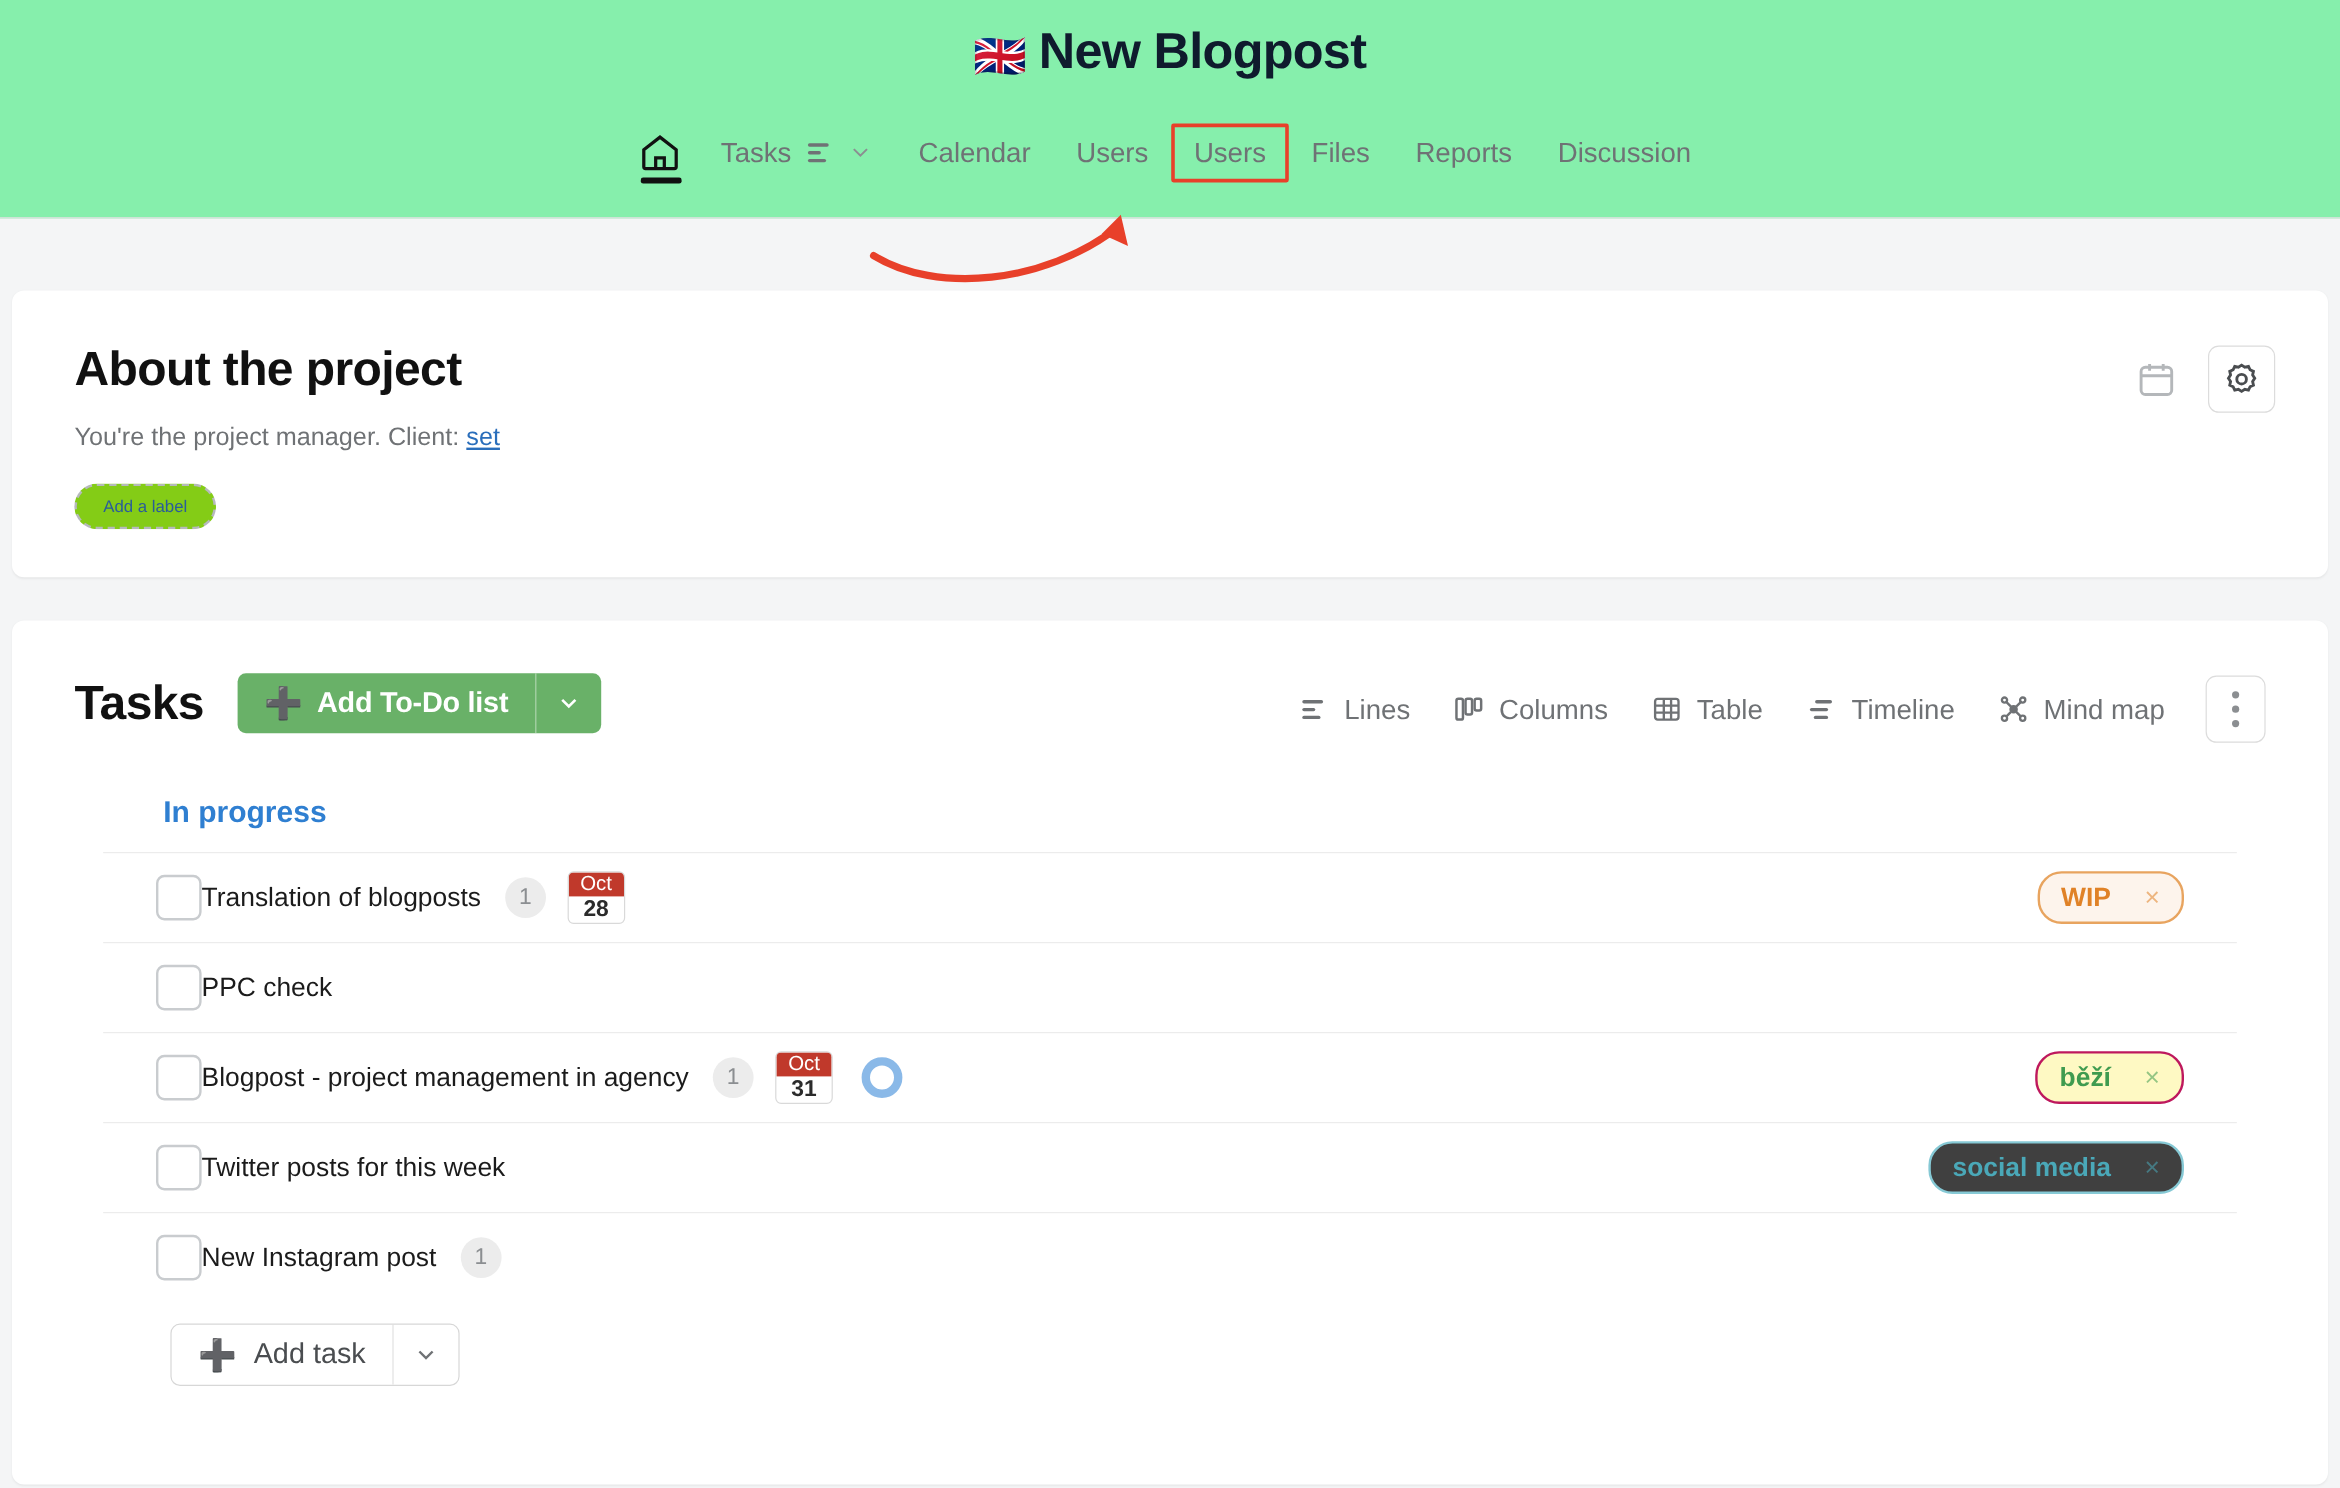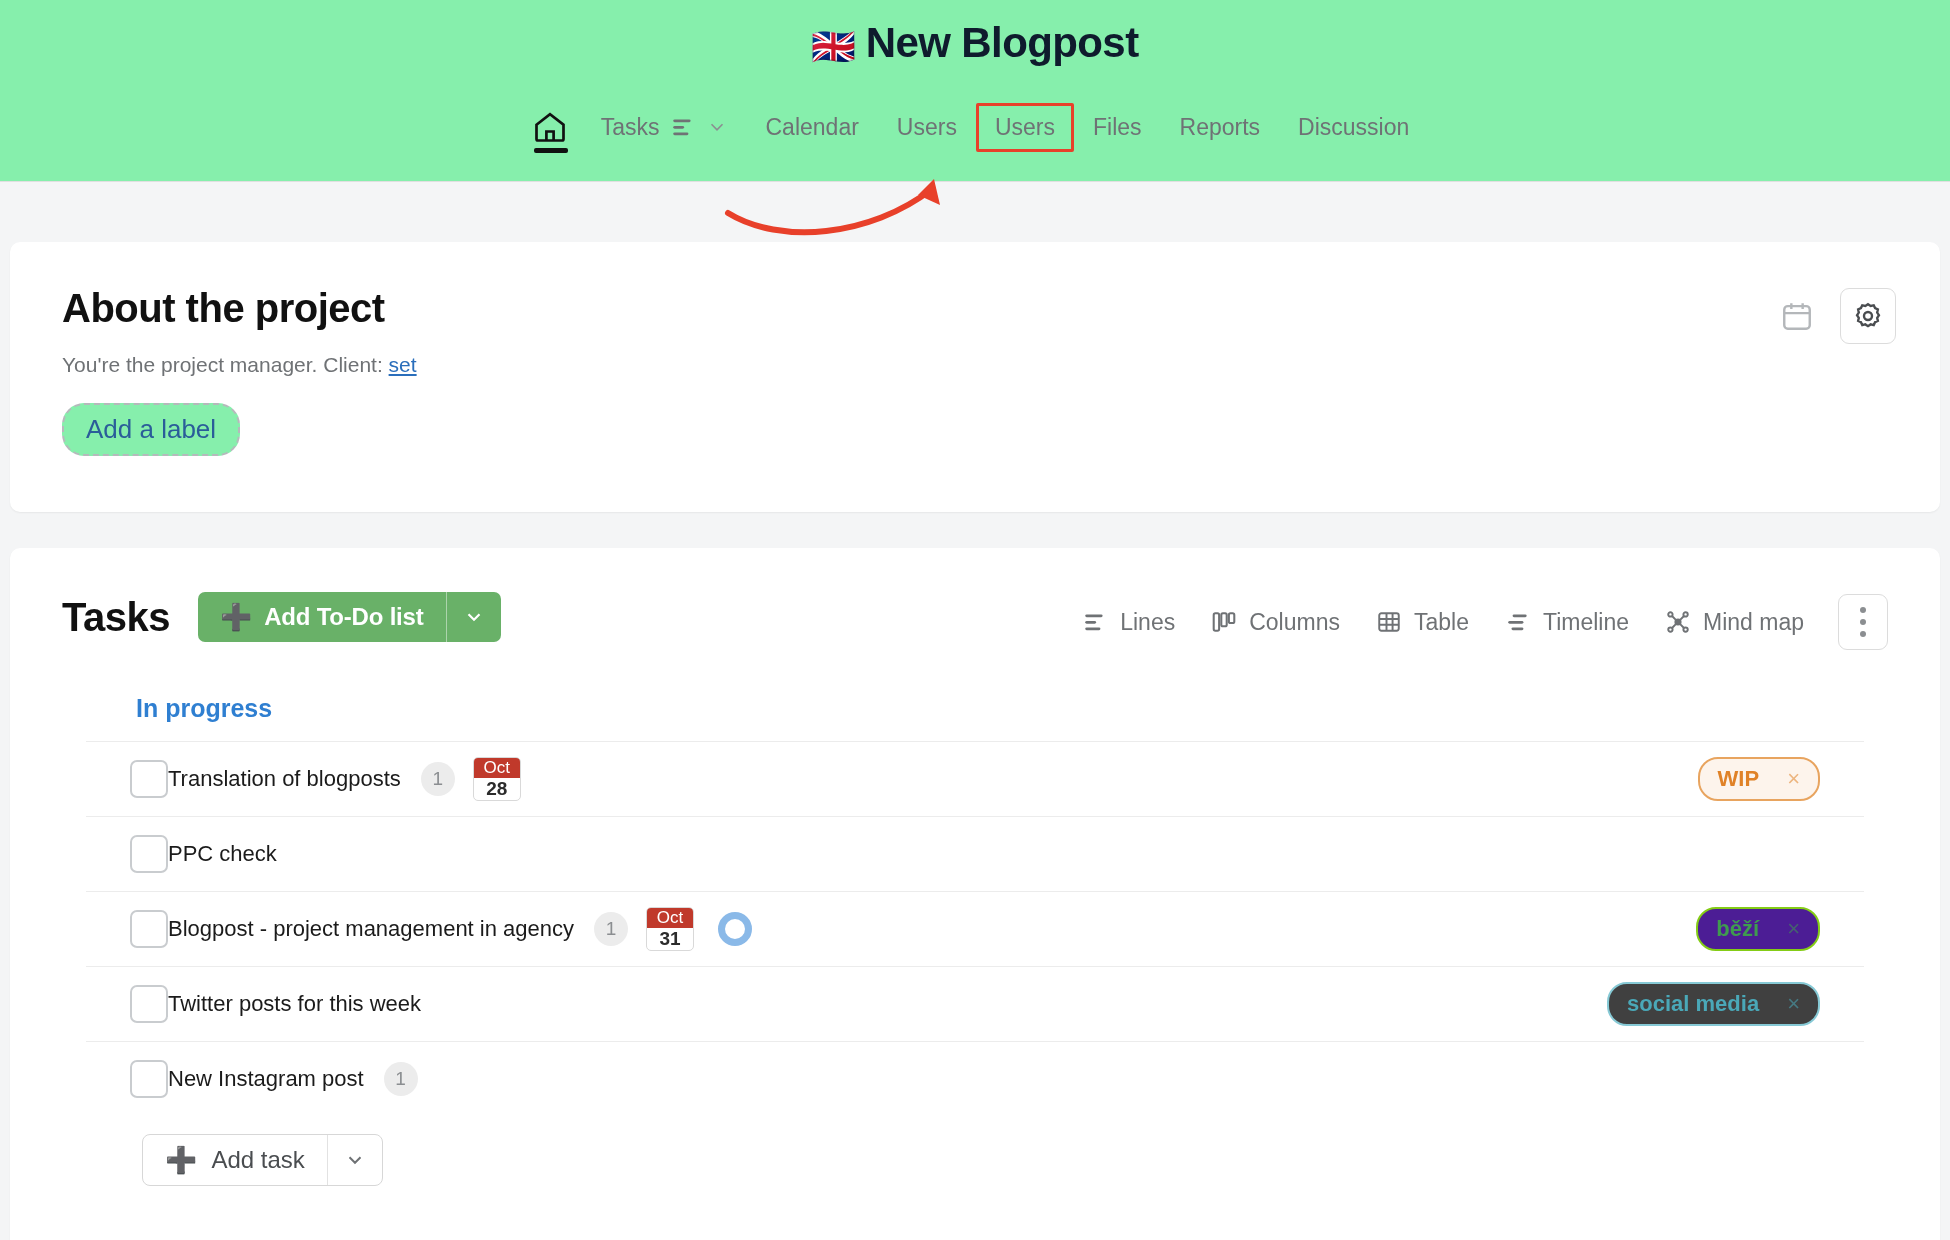--- a/index.html
+++ b/index.html
@@ -81,39 +81,39 @@
     pointer-events:none;
   }
 
   
   .card {
     background:#fff;
     border-radius:10px;
     margin:0 10px;
     box-shadow:0 1px 2px rgba(0,0,0,0.06);
   }
-  #about-card { margin-top:60px; padding:44px 52px 56px 52px; position:relative; }
+  #about-card { margin-top:60px; padding:44px 52px 40px 52px; position:relative; }
   .about-title {
     font-size:40px;
     font-weight:700;
     letter-spacing:-0.5px;
     margin:0 0 22px 0;
     color:#111;
   }
   .about-sub { font-size:21px; color:#6f7275; margin:0 0 26px 0; }
   .about-sub .link { color:#2a6ebb; text-decoration:underline; cursor:pointer; }
   .label-pill {
     display:inline-block;
     border:2px dashed #b6b9bc;
     border-radius:22px;
     padding:9px 22px;
-    font-size:26px;
+    font-size:14px;
     color:#2a5d99;
     cursor:pointer;
-    background:#86efac;
+    background:#84cc16;
   }
   .about-icons {
     position:absolute;
     right:44px; top:46px;
     display:flex;
     align-items:center;
     gap:26px;
   }
   .icon-btn-plain { cursor:pointer; display:flex; align-items:center; }
   .icon-btn-box {
@@ -428,21 +428,21 @@
   
   <div class="task-row">
     <span class="checkbox"></span>
     <span class="task-name">Blogpost - project management in agency</span>
     <span class="count-badge">1</span>
     <span class="date-badge">
       <span class="m" style="display:block">Oct</span>
       <span class="d" style="display:block">31</span>
     </span>
     <span class="ring"></span>
-    <span class="tag" style="color:#3f9b4f;background:#4c1d95;border:2px solid #84cc16">
+    <span class="tag" style="color:#3f9b4f;background:#fef9c3;border:2px solid #be185d">
       <span>běží</span>
       <span class="x">×</span>
     </span>
   </div>
 
   
   <div class="task-row">
     <span class="checkbox"></span>
     <span class="task-name">Twitter posts for this week</span>
     <span class="tag" style="color:#4aa8b8;background:#404040;border:2px solid #86c9d5">

